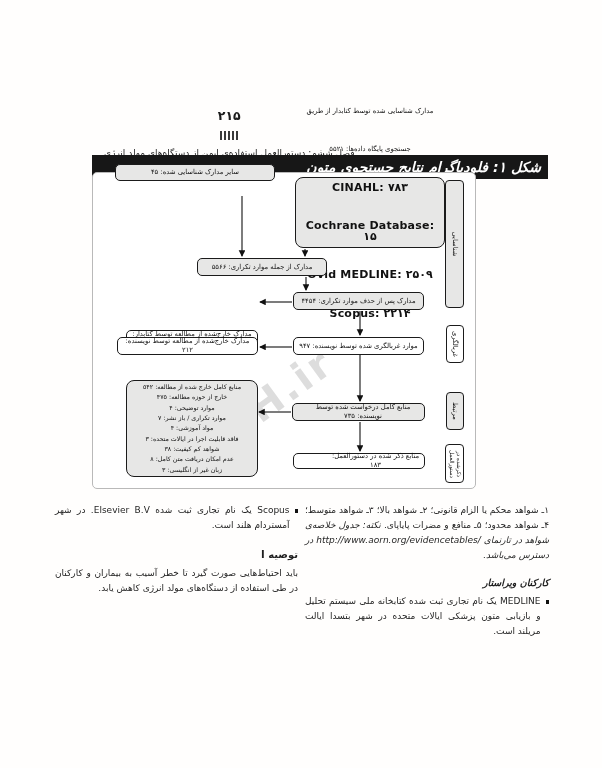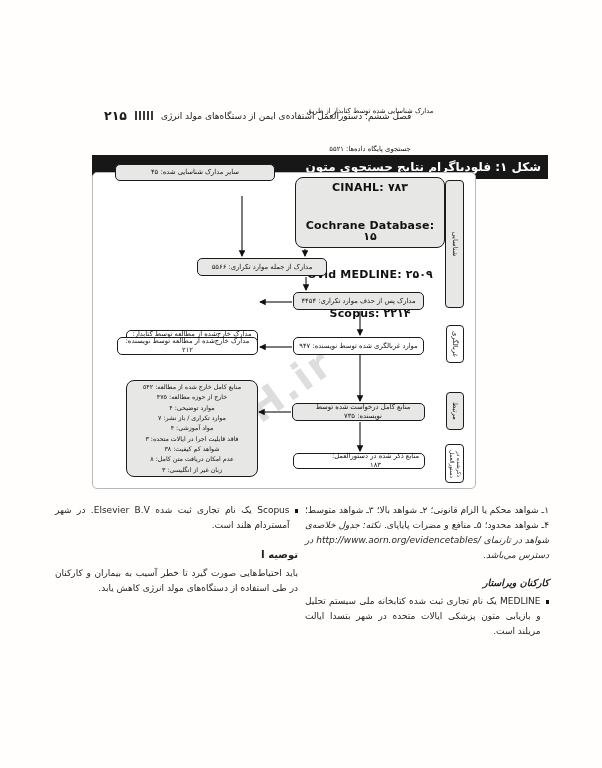--- a/index.html
+++ b/index.html
@@ -3,32 +3,32 @@
 <meta charset="utf-8">
 <style>
   * { margin:0; padding:0; box-sizing:border-box; }
   html,body { background:#ffffff; }
   #page {
     position:relative; width:602px; height:768px; margin:0 auto;
     background:#fffefd; color:#1c1c1c;
     font-family:"DejaVu Sans", sans-serif; overflow:hidden;
   }
   
-  .header-row { position:absolute; left:104px; top:108px; display:flex; align-items:center; gap:8px; }
+  .header-row { position:absolute; left:104px; top:108px; display:flex; align-items:center; gap:8px;flex-direction:column; }
   .page-num { font-size:12.5px; font-weight:bold; letter-spacing:1px; }
   .bars { display:flex; gap:2px; align-items:center; }
   .bars i { display:block; width:2px; height:9px; background:#3a3a3a; }
   .chap-title { direction:rtl; font-size:9px; color:#222; white-space:nowrap; }
 
   
   .fig-titlebar {
     position:absolute; left:92px; top:155px; width:456px; height:16px;
     background:#171717; color:#fff; direction:rtl;
     display:flex; align-items:center; padding:12px 7px;
-    font-size:12px; font-weight:bold;
+    font-size:14px; font-weight:bold;font-style:italic;
   }
   .fig-frame {
     position:absolute; left:92px; top:172px; width:384px; height:317px;
     border:1px solid #b9b9b9; border-radius:5px; background:#fff;
   }
   .watermark {
     position:absolute; left:150px; top:345px; width:240px; height:110px;
     display:flex; align-items:center; justify-content:center;
     transform:rotate(-36deg); pointer-events:none;
     font-size:40px; font-weight:bold; letter-spacing:3px;

